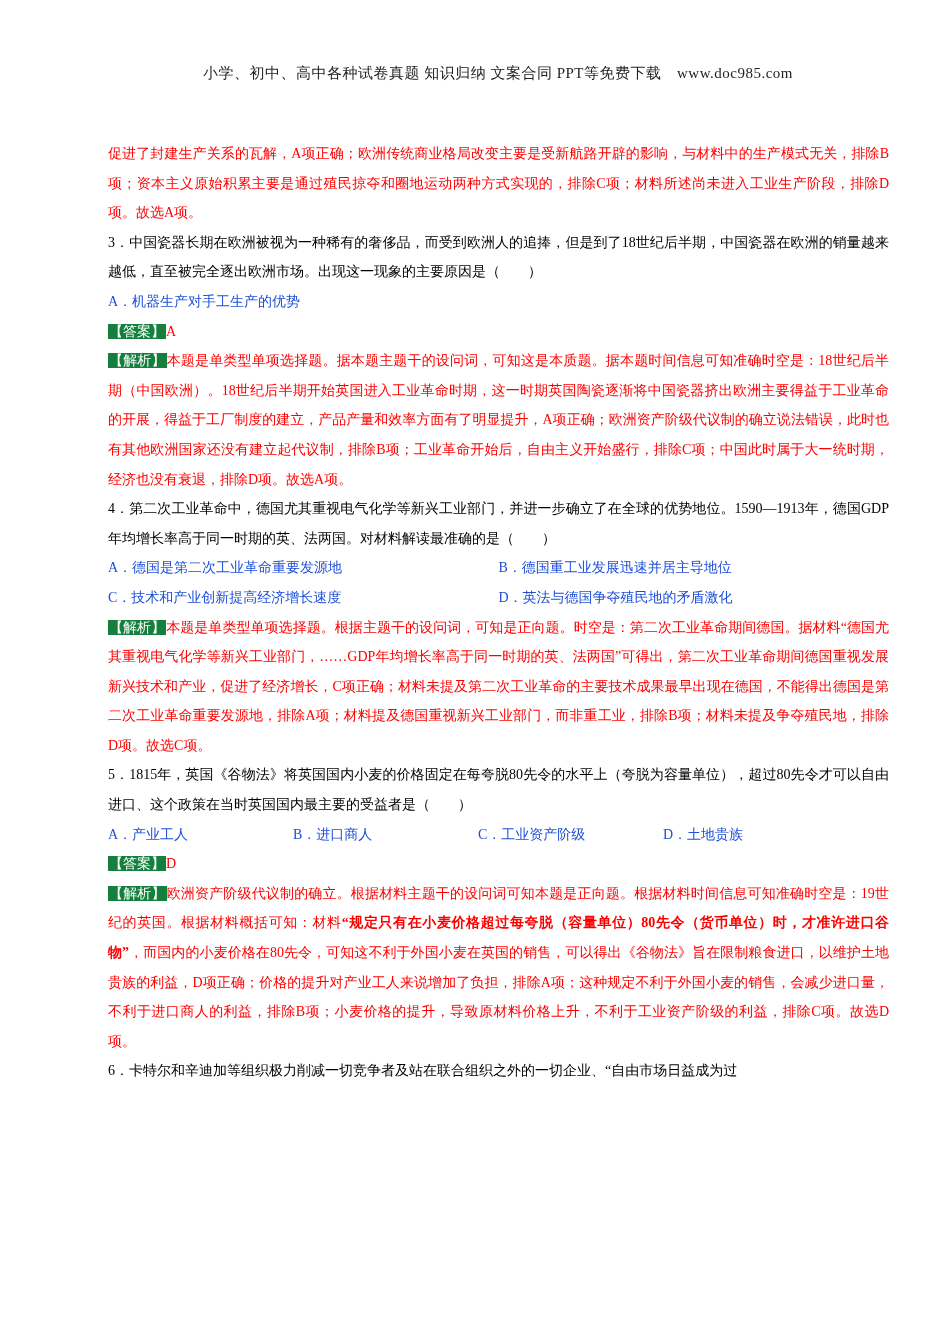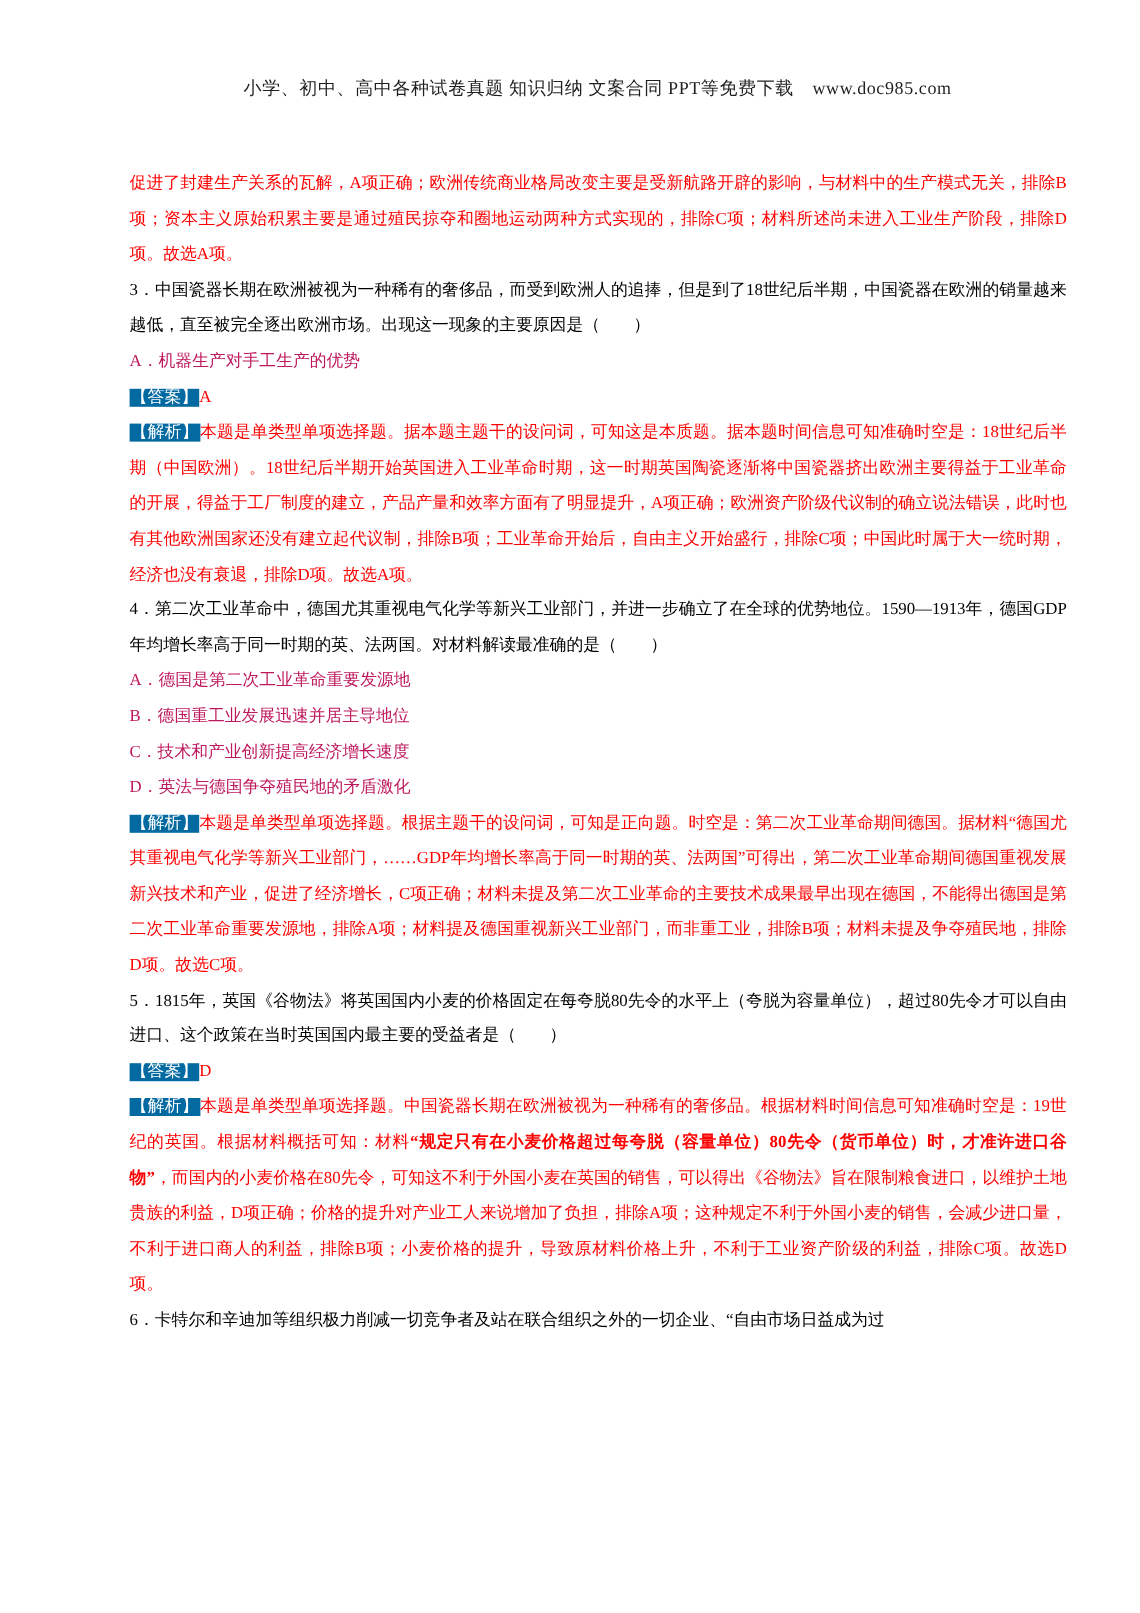--- a/index.html
+++ b/index.html
@@ -32,28 +32,27 @@
     line-height: 29.6px;
     text-align: justify;
   }
   .para {
     margin: 0;
     padding: 0;
   }
   .red   { color: #fe0000; }
   .black { color: #000000; }
   .badge {
-    background: #0369a1;
+    background: #15803d;
     color: #ffffff;
     padding: 0 1px;
   }
   .opts {
     display: flex;
-    color: #be185d;
-    flex-direction: column;
+    color: #1d4ed8;
   }
   .opts.cols2 .opt { width: 50%; }
   .opts.cols4 .opt { width: 185px; flex: 0 0 auto; }
   .opts.cols4 .opt:last-child { width: auto; }
   .bold { font-weight: bold; }
 </style>
 </head>
 <body>
 
 <div class="page">
@@ -70,17 +69,23 @@
       <div class="para opts cols2">
         <span class="opt">A．德国是第二次工业革命重要发源地</span>
         <span class="opt">B．德国重工业发展迅速并居主导地位</span>
       </div>
       <div class="para opts cols2">
         <span class="opt">C．技术和产业创新提高经济增长速度</span>
         <span class="opt">D．英法与德国争夺殖民地的矛盾激化</span>
       </div>
       <p class="para red"><span class="badge">【解析】</span><span>本题是单类型单项选择题。根据主题干的设问词，可知是正向题。时空是：第二次工业革命期间德国。据材料“德国尤其重视电气化学等新兴工业部门，……GDP年均增长率高于同一时期的英、法两国”可得出，第二次工业革命期间德国重视发展新兴技术和产业，促进了经济增长，C项正确；材料未提及第二次工业革命的主要技术成果最早出现在德国，不能得出德国是第二次工业革命重要发源地，排除A项；材料提及德国重视新兴工业部门，而非重工业，排除B项；材料未提及争夺殖民地，排除D项。故选C项。</span></p>
       <p class="para black"><span>5．1815年，英国《谷物法》将英国国内小麦的价格固定在每夸脱80先令的水平上（夸脱为容量单位），超过80先令才可以自由进口、这个政策在当时英国国内最主要的受益者是（　　）</span></p>
+      <div class="para opts cols4">
+        <span class="opt">A．产业工人</span>
+        <span class="opt">B．进口商人</span>
+        <span class="opt">C．工业资产阶级</span>
+        <span class="opt">D．土地贵族</span>
+      </div>
       <p class="para red"><span class="badge">【答案】</span><span>D</span></p>
-      <p class="para red"><span class="badge">【解析】</span><span>本题是单类型单项选择题。中国瓷器长期在欧洲被视为一种稀有的奢侈品。根据材料时间信息可知准确时空是：19世纪的英国。根据材料概括可知：材料</span><span class="bold">“规定只有在小麦价格超过每夸脱（容量单位）80先令（货币单位）时，才准许进口谷物”</span><span>，而国内的小麦价格在80先令，可知这不利于外国小麦在英国的销售，可以得出《谷物法》旨在限制粮食进口，以维护土地贵族的利益，D项正确；价格的提升对产业工人来说增加了负担，排除A项；这种规定不利于外国小麦的销售，会减少进口量，不利于进口商人的利益，排除B项；小麦价格的提升，导致原材料价格上升，不利于工业资产阶级的利益，排除C项。故选D项。</span></p>
+      <p class="para red"><span class="badge">【解析】</span><span>欧洲资产阶级代议制的确立。根据材料主题干的设问词可知本题是正向题。根据材料时间信息可知准确时空是：19世纪的英国。根据材料概括可知：材料</span><span class="bold">“规定只有在小麦价格超过每夸脱（容量单位）80先令（货币单位）时，才准许进口谷物”</span><span>，而国内的小麦价格在80先令，可知这不利于外国小麦在英国的销售，可以得出《谷物法》旨在限制粮食进口，以维护土地贵族的利益，D项正确；价格的提升对产业工人来说增加了负担，排除A项；这种规定不利于外国小麦的销售，会减少进口量，不利于进口商人的利益，排除B项；小麦价格的提升，导致原材料价格上升，不利于工业资产阶级的利益，排除C项。故选D项。</span></p>
       <p class="para black"><span>6．卡特尔和辛迪加等组织极力削减一切竞争者及站在联合组织之外的一切企业、“自由市场日益成为过</span></p>
     </div>
 </div>
 
 </body></html>

